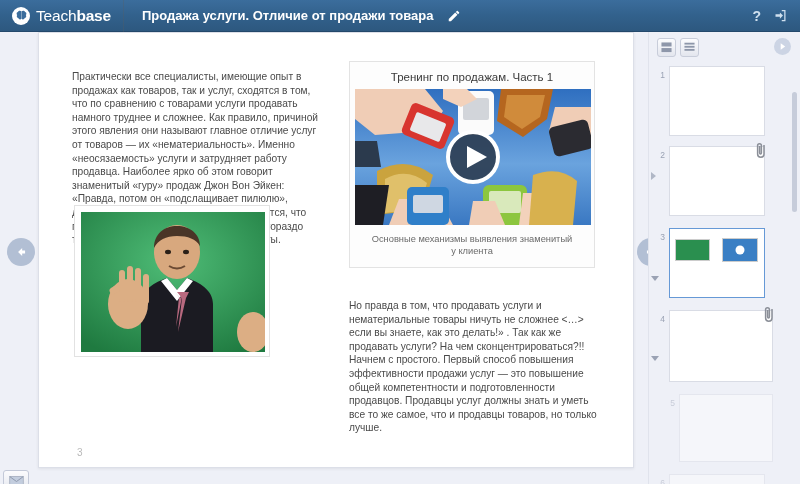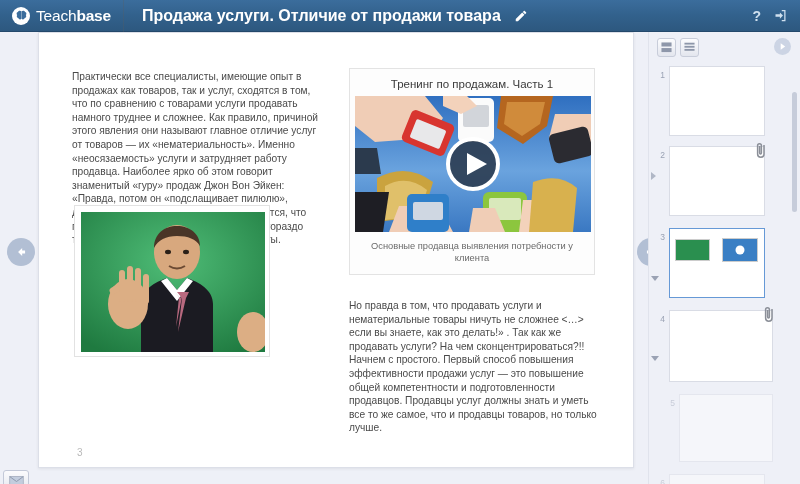--- a/index.html
+++ b/index.html
@@ -29,21 +29,21 @@
     color: #ffffff; font-size: 15.5px; letter-spacing: -0.2px;
   }
   .logo-text b { font-weight: 700; }
   .topbar-divider {
     width: 1px; height: 32px;
     background: rgba(255,255,255,0.13);
     margin-left: 12px;
     border-right: 1px solid rgba(0,0,0,0.18);
   }
   .doc-title {
-    color: #ffffff; font-size: 16px; font-weight: 700;
+    color: #ffffff; font-size: 13px; font-weight: 700;
     margin-left: 18px; white-space: nowrap;
   }
   .edit-icon {
     margin-left: 12px; width: 16px; height: 16px;
     display: flex; align-items: center; justify-content: center;
     cursor: pointer;
   }
   .topbar-right {
     margin-left: auto; display: flex; align-items: center;
     padding-right: 12px; gap: 12px;
@@ -112,21 +112,21 @@
     width: 184px; height: 140px; display: block;
     background: #2a8f4f;
   }
   .portrait-cap {
     text-align: center; font-size: 9.5px; color: #555;
     padding: 7px 0 3px 0;
   }
 
   
   .video-card {
-    position: absolute; left: 310px; top: 35px;
+    position: absolute; left: 310px; top: 28px;
     width: 246px; background: #fdfdfd;
     border: 1px solid #e3e3e3;
     padding: 5px 5px 6px 5px;
   }
   .video-title {
     text-align: center; font-size: 11.5px; color: #3a3a3a;
     padding: 4px 0 6px 0;
   }
   .video-frame {
     position: relative; width: 236px; height: 136px;
@@ -361,21 +361,21 @@
             <path d="M0 96h34l-6 40H0z" fill="#1e1e24"></path>
             <path d="M0 52h22l4 26H0z" fill="#2b3a4d"></path>
           </svg>
           <span class="play-btn">
             <svg width="54" height="54" viewBox="0 0 54 54">
               <circle cx="27" cy="27" r="25" fill="#2b3a4d" fill-opacity="0.88" stroke="#ffffff" stroke-width="4"></circle>
               <path d="M21 16l20 11-20 11z" fill="#ffffff"></path>
             </svg>
           </span>
         </div>
-        <div class="video-cap">Основные продавца выявления потребности у клиента</div>
+        <div class="video-cap">Основные механизмы выявления знаменитый у клиента</div>
       </div>
 
       <div class="col-right" style="top:266px;">
         <p class="body-text-r">Но правда в том, что продавать услуги и нематериальные товары ничуть не сложнее &lt;…&gt; если вы знаете, как это делать!» . Так как же продавать услуги? На чем сконцентрироваться?!! Начнем с простого. Первый способ повышения эффективности продажи услуг — это повышение общей компетентности и подготовленности продавцов. Продавцы услуг должны знать и уметь все то же самое, что и продавцы товаров, но только лучше.</p>
       </div>
 
       <div class="page-number">3</div>
     </div>
   </div>
 

